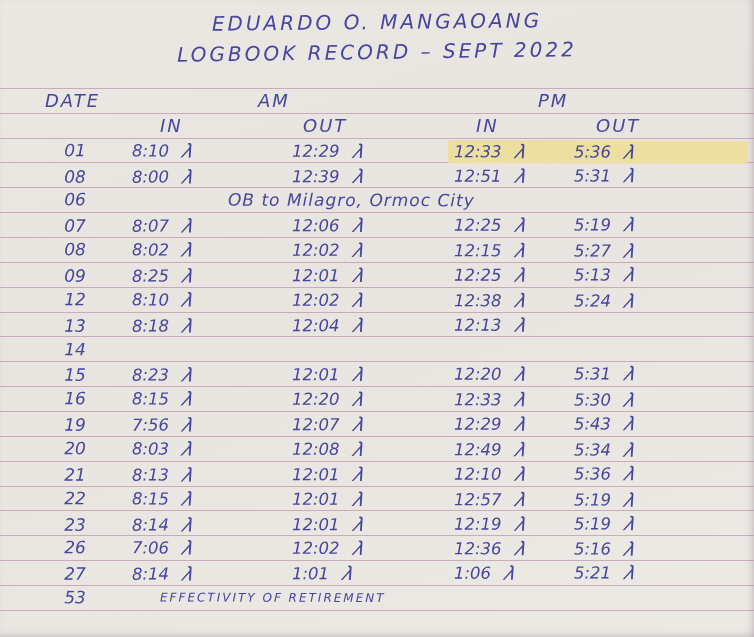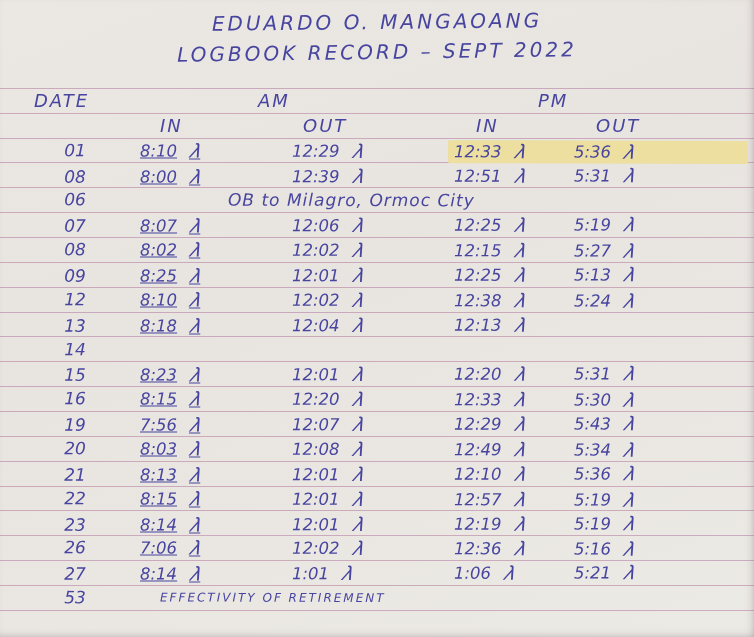--- a/index.html
+++ b/index.html
@@ -19,34 +19,34 @@
     background:repeating-linear-gradient(180deg,
       transparent 0px, transparent 23.86px,
       rgba(178,120,158,.55) 23.86px, rgba(178,120,158,.55) 24.86px);
     pointer-events:none;
   }
   .ink{color:#4745a0;font-style:italic;}
   .title-block{position:absolute;left:0;top:10px;width:754px;text-align:center;}
   .title-line1{font-size:20px;letter-spacing:3px;transform:rotate(-.6deg);}
   .title-line2{font-size:20px;letter-spacing:3px;margin-top:6px;transform:rotate(-.8deg);}
   .hdr{position:absolute;font-size:18px;letter-spacing:2px;}
-  .hdr-date{left:34px;top:90px;}
+  .hdr-date{left:45px;top:90px;}
   .hdr-am{left:246px;top:90px;margin-left:12px;}
   .hdr-pm{left:538px;top:90px;}
   .hdr-in1{left:160px;top:115px;}
   .hdr-out1{left:303px;top:115px;}
   .hdr-in2{left:476px;top:115px;}
   .hdr-out2{left:596px;top:115px;}
   .rows{position:absolute;left:0;top:138.7px;width:754px;}
   .row{position:absolute;left:0;width:754px;height:24.86px;font-size:16.5px;}
   .row:nth-child(odd){transform:rotate(.15deg);}
   .row:nth-child(even){transform:rotate(-.15deg);}
   .cell{position:absolute;top:0;height:24.86px;display:flex;align-items:center;gap:14px;z-index:1;}
   .c-date{left:42px;width:66px;justify-content:center;gap:0;font-size:17px;}
-  .c-am-in{left:140px;text-decoration:underline;}
+  .c-am-in{left:132px;}
   .c-am-out{left:292px;}
   .c-pm-in{left:454px;}
   .c-pm-out{left:574px;}
   .mark{font-size:19px;line-height:1;transform:skewX(-14deg);}
   .note{position:absolute;top:0;height:24.86px;display:flex;align-items:center;
         letter-spacing:1px;z-index:1;}
   .note-mid{left:228px;font-size:17px;}
   .note-left{left:160px;font-size:12px;letter-spacing:2px;}
   .hl{position:absolute;left:448px;top:1px;width:300px;height:23px;
       background:#ecdf9f;border-radius:2px;z-index:0;}

